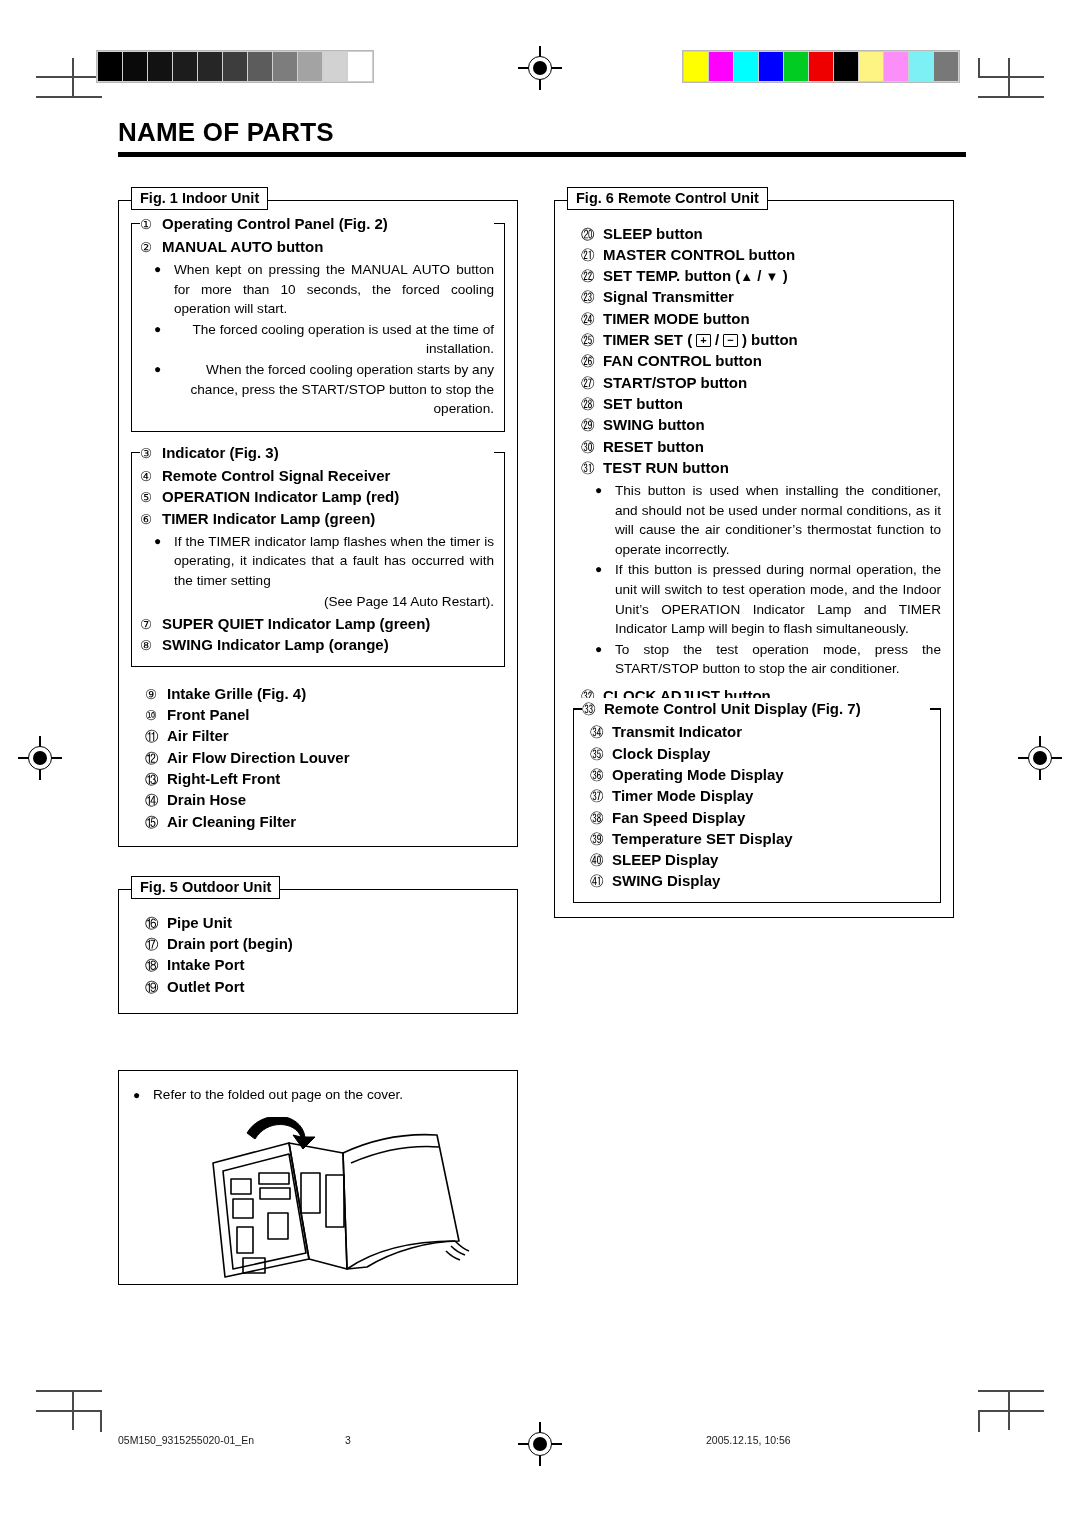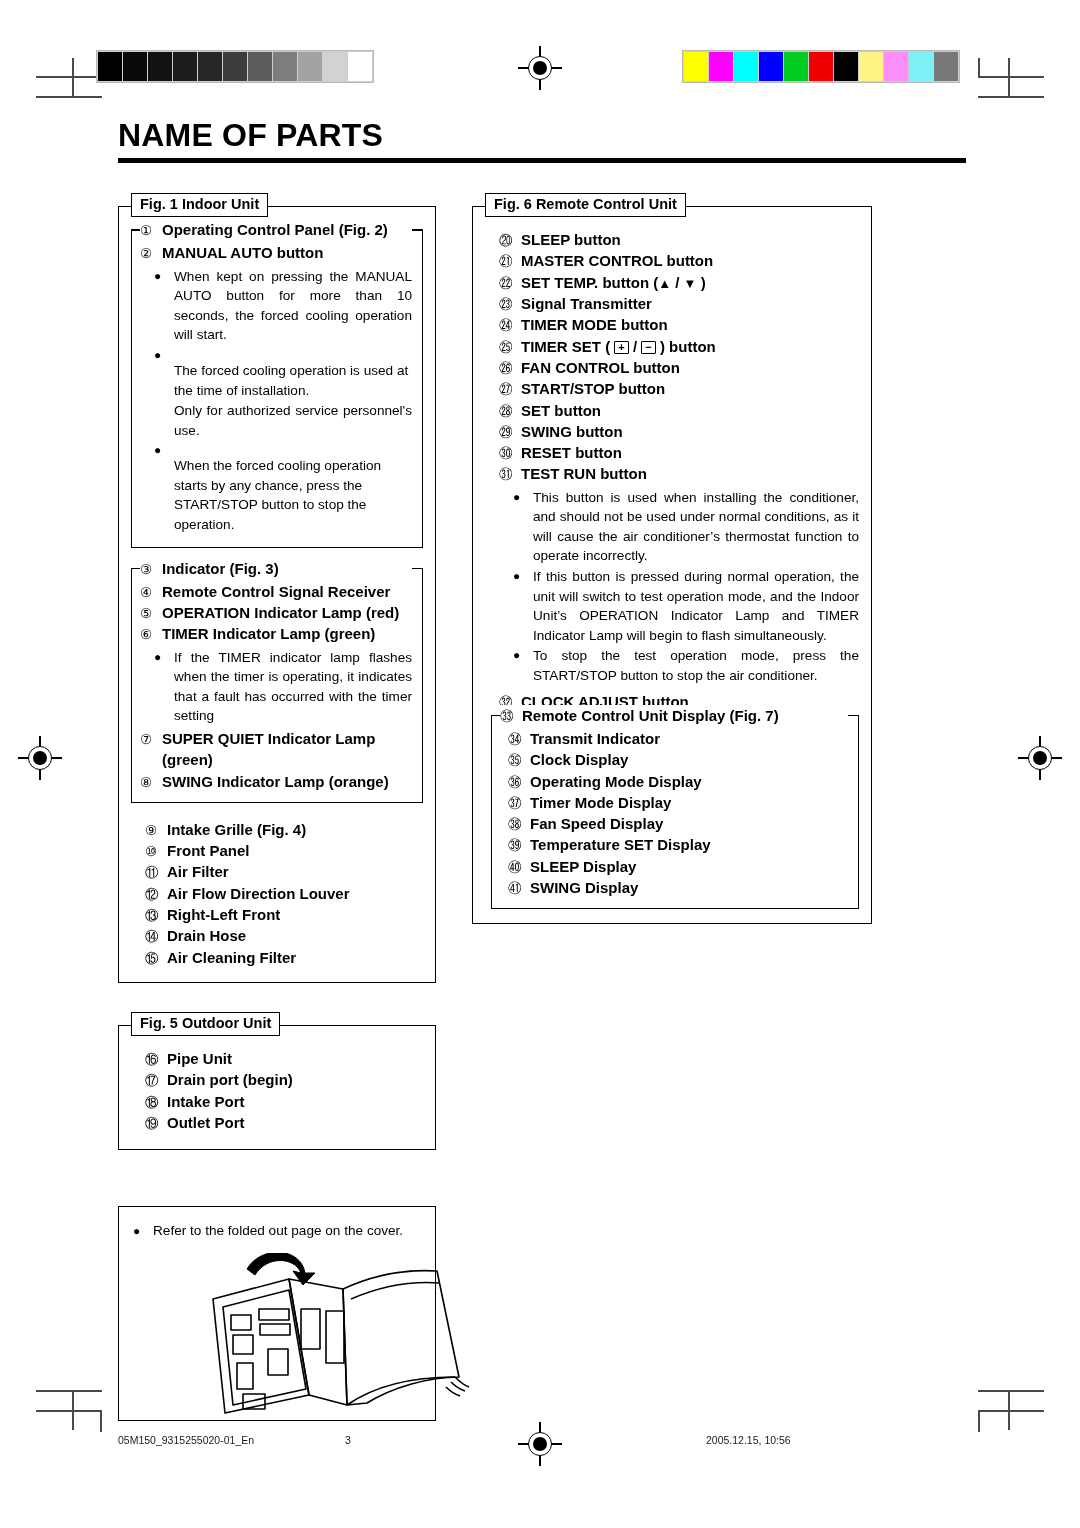--- a/index.html
+++ b/index.html
@@ -27,27 +27,27 @@
     border-radius:50%; background:#000;
   }
 
   .bar-strip { position: absolute; display: flex; border: 1px solid #b8b8b8; background:#cfcfcf; padding:1px; gap:1px; }
   .bar-strip .sw { width: 24px; height: 29px; }
 
   
   .page { position: absolute; left: 118px; top: 118px; width: 848px; }
 
   h1.title {
-    font-size: 32px; font-weight: bold; letter-spacing: 0.2px;
+    font-size: 26px; font-weight: bold; letter-spacing: 0.2px;
     margin: 0 0 5px 0; line-height: 1.1;
   }
   .title-rule { height: 5px; background: #000; margin-bottom: 30px; }
 
   .columns { display: flex; gap: 36px; align-items: flex-start; }
-  .col-left  { width: 318px; }
+  .col-left  { width: 400px; }
   .col-right { width: 400px; }
 
   
   .fs {
     position: relative;
     border: 1.6px solid #000;
     padding: 12px 12px 14px 12px;
     margin-top: 13px;
   }
   .fs > .legend {
@@ -100,21 +100,21 @@
   .bul {
     display: flex; align-items: flex-start;
     font-size: 13.6px; line-height: 1.44; font-weight: normal;
     margin-bottom: 1px;
   }
   .bul .dot {
     flex: 0 0 auto; width: 20px; padding-top: 1px;
     font-size: 12px; line-height: 1.44;
   }
   .bul .txt { flex: 1 1 auto; text-align: justify; }
-  .bul .txt.nojust { text-align: left; margin-top: 15px; }
+  .bul .txt.nojust { text-align: right; }
   .bul.noBullet .dot { visibility: hidden; }
 
   
   .tri { font-size: 13px; line-height: 1; }
   .boxsym {
     display: inline-block; border: 1.6px solid #000;
     padding: 0 3px; font-size: 11px; font-weight: bold;
     line-height: 11px; vertical-align: 1px; border-radius: 1px;
   }
 
@@ -237,24 +237,20 @@
 
           <div class="bullets" style="padding-left:14px;">
             <div class="bul">
               <span class="dot">●</span>
               <span class="txt">When kept on pressing the MANUAL AUTO button for more than 10 seconds, the forced cooling operation will start.</span>
             </div>
             <div class="bul">
               <span class="dot">●</span>
               <span class="txt nojust">The forced cooling operation is used at the time of installation.</span>
             </div>
-            <div class="bul noBullet">
-              <span class="dot">●</span>
-              <span class="txt">Only for authorized service personnel's use.</span>
-            </div>
             <div class="bul">
               <span class="dot">●</span>
               <span class="txt nojust">When the forced cooling operation starts by any chance, press the START/STOP button to stop the operation.</span>
             </div>
           </div>
         </div>
 
         <div class="fs-inner" style="margin-top:20px;">
           <div class="topline-left" style="width:14px;"></div>
           <div class="topline-right" id="ind-topright" style="width:232px;"></div>
@@ -273,20 +269,24 @@
           </div>
           <div class="item">
             <span class="num">⑥</span>
             <span class="lbl">TIMER Indicator Lamp (green)</span>
           </div>
 
           <div class="bullets" style="padding-left:14px;">
             <div class="bul">
               <span class="dot">●</span>
               <span class="txt">If the TIMER indicator lamp flashes when the timer is operating, it indicates that a fault has occurred with the timer setting</span>
+            </div>
+            <div class="bul noBullet">
+              <span class="dot">●</span>
+              <span class="txt nojust">(See Page 14 Auto Restart).</span>
             </div>
           </div>
 
           <div class="item" style="margin-top:2px;">
             <span class="num">⑦</span>
             <span class="lbl">SUPER QUIET Indicator Lamp (green)</span>
           </div>
           <div class="item">
             <span class="num">⑧</span>
             <span class="lbl">SWING Indicator Lamp (orange)</span>

